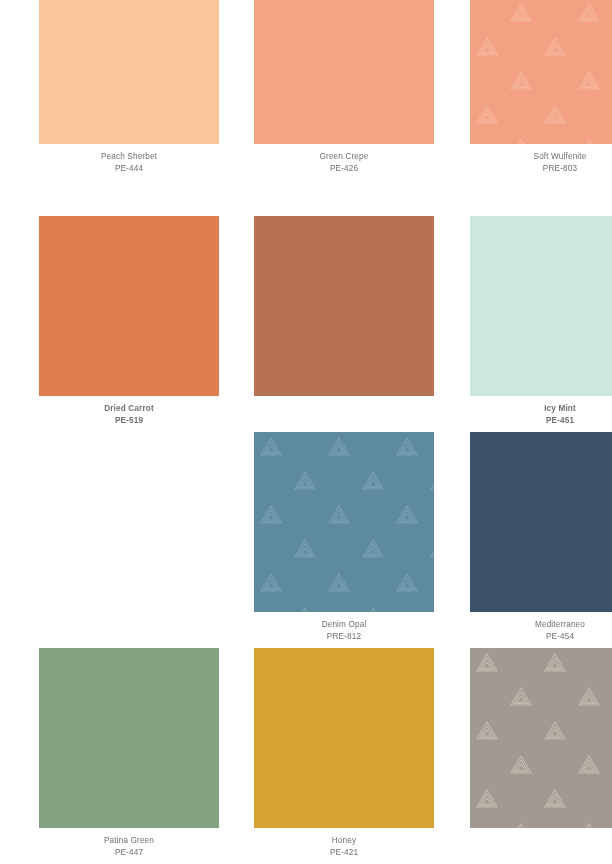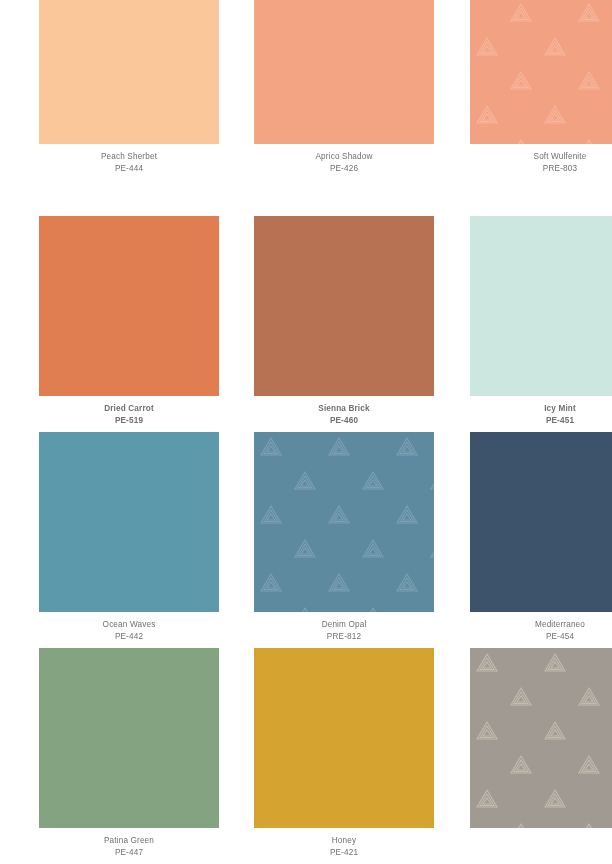--- a/index.html
+++ b/index.html
@@ -73,21 +73,21 @@
     <div class="swatch-cell col-0 row-0">
       <div class="swatch-chip" style="background: rgb(250, 199, 154);"></div>
       <div class="swatch-caption">
         <span class="swatch-name">Peach Sherbet</span>
         <span class="swatch-code">PE-444</span>
       </div>
     </div>
     <div class="swatch-cell col-1 row-0">
       <div class="swatch-chip" style="background: rgb(243, 164, 130);"></div>
       <div class="swatch-caption">
-        <span class="swatch-name">Aprico Shadow</span>
+        <span class="swatch-name">Green Crepe</span>
         <span class="swatch-code">PE-426</span>
       </div>
     </div>
     <div class="swatch-cell col-2 row-0">
       <div class="swatch-chip" style="background: rgb(243, 161, 131);">
         <div class="swatch-pattern">
           <div style="position: absolute; left: 0px; top: 0px; width: 68px; height: 68px;"><svg xmlns="http://www.w3.org/2000/svg" width="68" height="68" viewBox="0 0 68 68">
               <g>
                 <path d="M 17 6 L 27 23 L 7 23 Z" fill="none" stroke="#f6b79d" stroke-width="1.1"></path>
                 <path d="M 17 10 L 24 21.5 L 10 21.5 Z" fill="none" stroke="#f6b79d" stroke-width="1.1"></path>
@@ -294,37 +294,26 @@
     </div>
     <div class="swatch-cell col-0 row-1">
       <div class="swatch-chip" style="background: rgb(224, 125, 81);"></div>
       <div class="swatch-caption">
         <span class="swatch-name">Dried Carrot</span>
         <span class="swatch-code">PE-519</span>
       </div>
     </div>
     <div class="swatch-cell col-1 row-1">
       <div class="swatch-chip" style="background: rgb(182, 114, 82);"></div>
-      <div class="swatch-caption">
-        <span class="swatch-name">Sienna Brick</span>
-        <span class="swatch-code">PE-460</span>
-      </div>
     </div>
     <div class="swatch-cell col-2 row-1">
       <div class="swatch-chip" style="background: rgb(204, 231, 223);"></div>
       <div class="swatch-caption">
         <span class="swatch-name">Icy Mint</span>
         <span class="swatch-code">PE-451</span>
-      </div>
-    </div>
-    <div class="swatch-cell col-0 row-2">
-      <div class="swatch-chip" style="background: rgb(92, 154, 171);"></div>
-      <div class="swatch-caption">
-        <span class="swatch-name">Ocean Waves</span>
-        <span class="swatch-code">PE-442</span>
       </div>
     </div>
     <div class="swatch-cell col-1 row-2">
       <div class="swatch-chip" style="background: rgb(94, 138, 160);">
         <div class="swatch-pattern">
           <div style="position: absolute; left: 0px; top: 0px; width: 68px; height: 68px;"><svg xmlns="http://www.w3.org/2000/svg" width="68" height="68" viewBox="0 0 68 68">
               <g>
                 <path d="M 17 6 L 27 23 L 7 23 Z" fill="none" stroke="#7ba0b2" stroke-width="1.1"></path>
                 <path d="M 17 10 L 24 21.5 L 10 21.5 Z" fill="none" stroke="#7ba0b2" stroke-width="1.1"></path>
                 <path d="M 17 14 L 21 20 L 13 20 Z" fill="none" stroke="#7ba0b2" stroke-width="1.1"></path>

